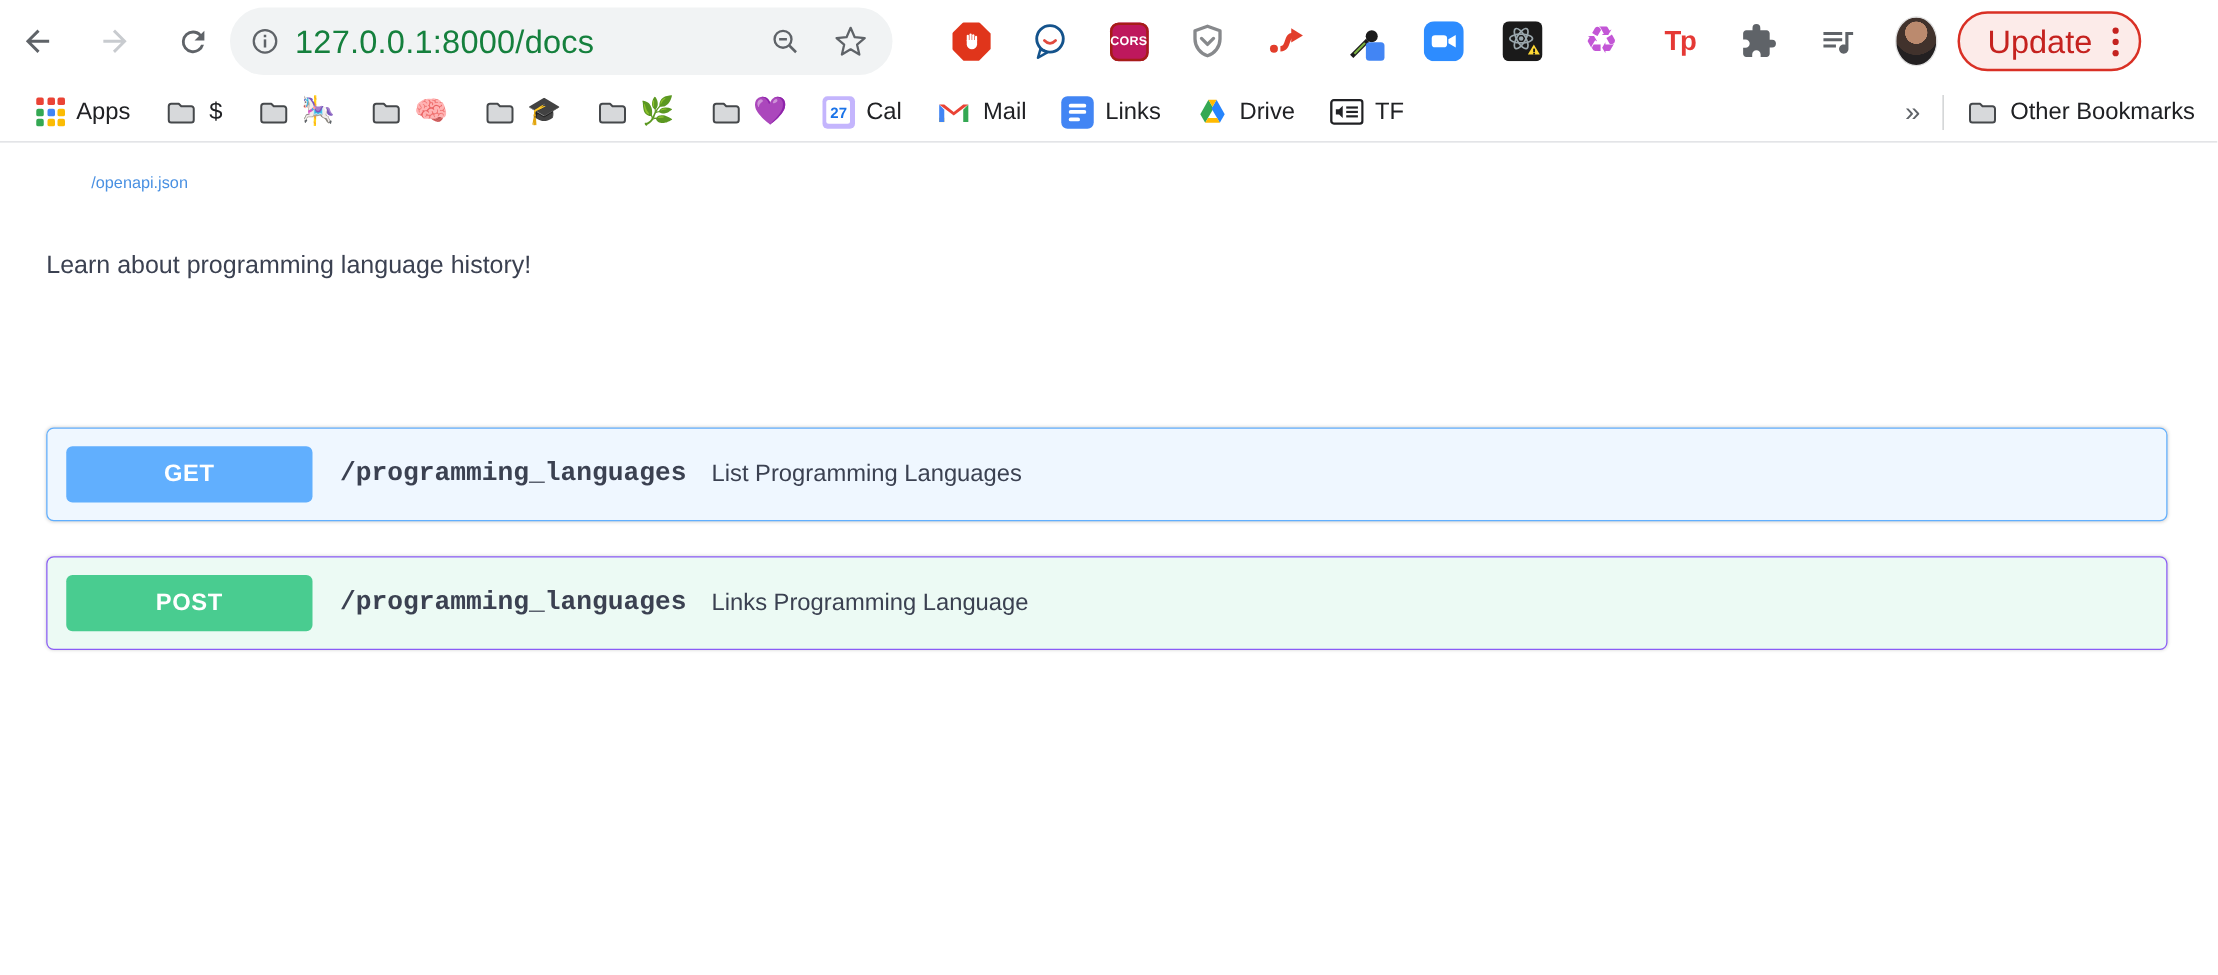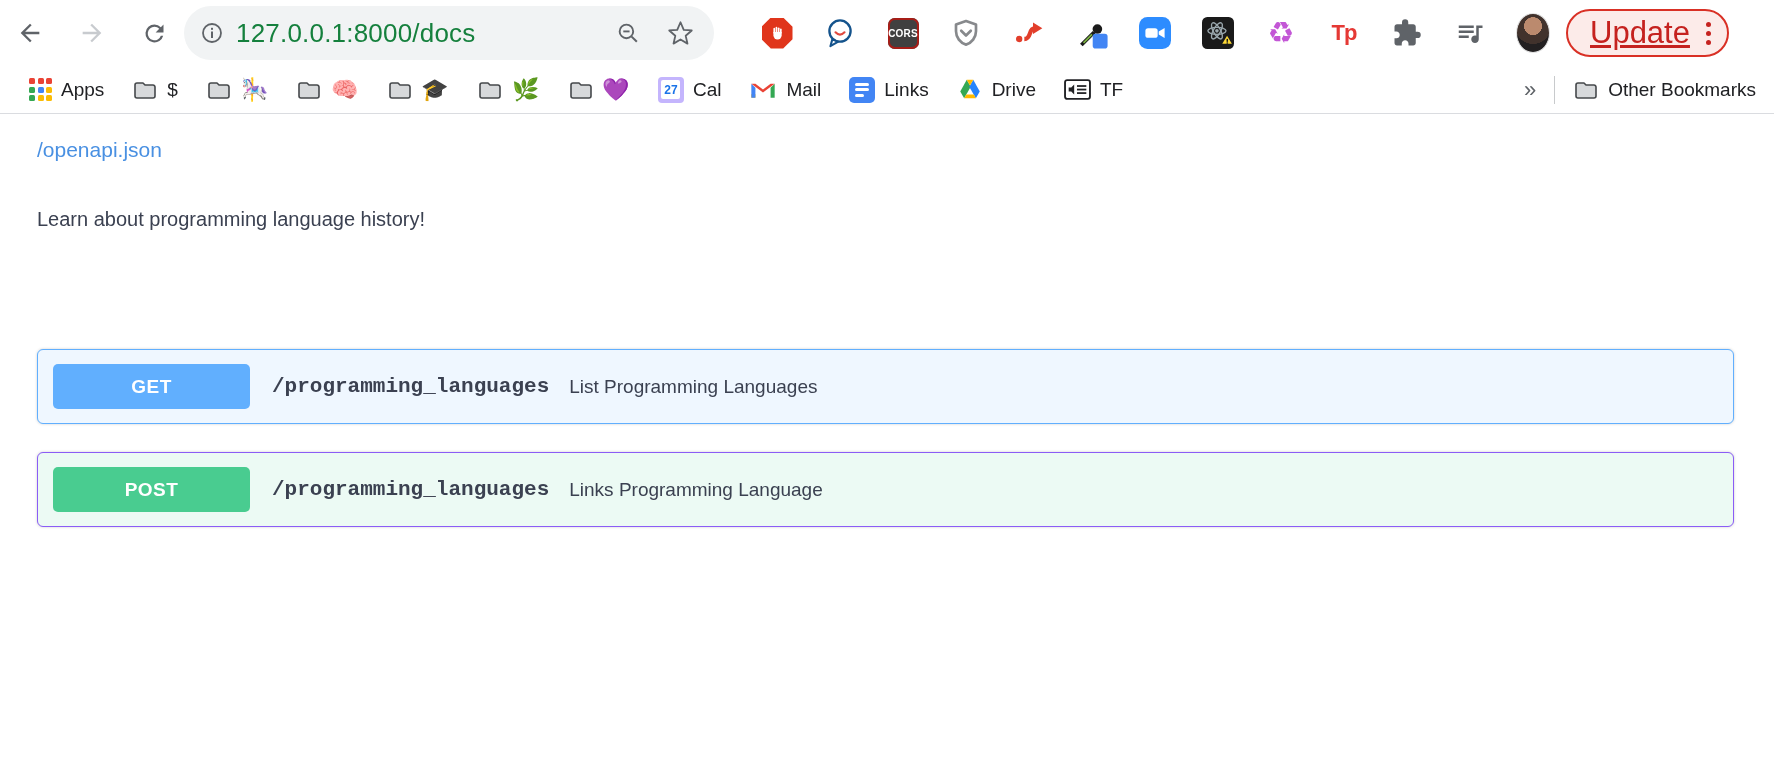--- a/index.html
+++ b/index.html
@@ -14,31 +14,31 @@
   .tb-btn { width:32px; height:32px; display:flex; align-items:center; justify-content:center; }
   .omnibox { margin-left:14px; width:530px; height:54px; background:#f1f3f4; border-radius:27px;
              display:flex; align-items:center; padding:0 20px 0 16px; }
   .omnibox .url { margin-left:12px; font-size:26px; color:#15803d; letter-spacing:.2px; white-space:nowrap; }
   .omni-right { margin-left:auto; display:flex; align-items:center; gap:26px; }
   .ext-row { display:flex; align-items:center; gap:29px; margin-left:46px; }
   .ext { width:34px; height:34px; display:flex; align-items:center; justify-content:center; position:relative; }
 
   .adblock { width:31px; height:31px; background:#e0351b; display:flex; align-items:center; justify-content:center;
              clip-path:polygon(30% 0,70% 0,100% 30%,100% 70%,70% 100%,30% 100%,0 70%,0 30%); }
-  .cors-badge { width:31px; height:31px; background:#404040; border-radius:7px; display:flex; align-items:center; justify-content:center;
+  .cors-badge { width:31px; height:31px; background:#be185d; border-radius:7px; display:flex; align-items:center; justify-content:center;
                 color:#fff; font-weight:bold; font-size:10px; letter-spacing:.2px; font-family:"Liberation Sans",sans-serif;
                 box-shadow:inset 0 0 0 2px #a61d17; }
   .recycle-glyph { font-size:30px; color:#c356d6; line-height:1; font-family:"DejaVu Sans", sans-serif; }
   .tp-glyph { font-weight:bold; font-size:22px; color:#e53935; letter-spacing:-1px; }
   .avatar { width:40px; height:40px; border-radius:50%;
             background:radial-gradient(circle at 50% 32%, #bb8a6e 0 29%, #41322c 30% 58%, #232021 59% 100%);
             border:1px solid #e0e0e0; }
   .update-pill { margin-left:16px; height:48px; border:2px solid #d93025; background:#fcebe9; border-radius:24px;
                  display:flex; align-items:center; gap:16px; padding:0 16px 0 22px; }
-  .update-pill .label { color:#c5221f; font-size:31px;text-decoration:underline; }
+  .update-pill .label { color:#c5221f; font-size:26px; }
   .kebab { display:flex; flex-direction:column; gap:4px; }
   .kebab i { width:5px; height:5px; border-radius:50%; background:#c5221f; }
 
   
   .bookmarks { height:48px; display:flex; align-items:center; padding:0 18px 0 29px; gap:28px;
                border-bottom:1px solid #dadce0; flex:0 0 auto; }
   .bm { display:flex; align-items:center; gap:9px; font-size:19px; color:#202124; white-space:nowrap; }
   .bm-emoji { font-size:22px; line-height:1; font-family:"DejaVu Sans", sans-serif; }
   .apps-grid { width:23px; height:23px; display:grid; grid-template-columns:repeat(3,1fr); gap:2.5px; }
   .apps-grid i { border-radius:1.5px; }
@@ -52,21 +52,21 @@
   .links-icon i { position:absolute; left:6px; height:3px; background:#fff; border-radius:1.5px; }
 
   
   .content { flex:1; padding:0 40px 0 37px; }
   .title-row { margin-top:92px; display:flex; align-items:center; }
   .api-title { font-size:53px; font-weight:bold; color:#3b4151; letter-spacing:-.5px; }
   .badges { display:flex; gap:12px; margin-left:22px; transform:translateY(-12px); }
   .badge { color:#fff; font-weight:bold; font-size:17px; padding:6px 14px; border-radius:57px; line-height:1.1; }
   .badge.version { background:#7d8492; }
   .badge.oas { background:#89bf04; }
-  .spec-link { display:inline-block; margin-top:24px; font-size:21px; color:#4990e2; text-decoration:none; }
+  .spec-link { display:inline-block; margin-top:24px; font-size:13px; color:#4990e2; text-decoration:none;margin-left:36px; }
   .api-desc { margin-top:46px; font-size:20px; color:#3b4151; }
 
   .tag-section { margin-top:118px; }
   .tag-header { display:flex; align-items:center; justify-content:space-between;
                 padding:0 48px 34px 13px; border-bottom:1px solid #d0d2d6; }
   .tag-title { font-size:31px; font-weight:bold; color:#3b4151; }
   .opblock { height:75px; border-radius:6px; display:flex; align-items:center; padding:0 15px;
              box-shadow:0 0 3px rgba(0,0,0,.19); }
   .opblock.get  { margin-top:10px; border:1px solid #61affe; background:#eff7ff; }
   .opblock.post { margin-top:28px; border:1px solid #8b5cf6; background:#ecfaf4; }

